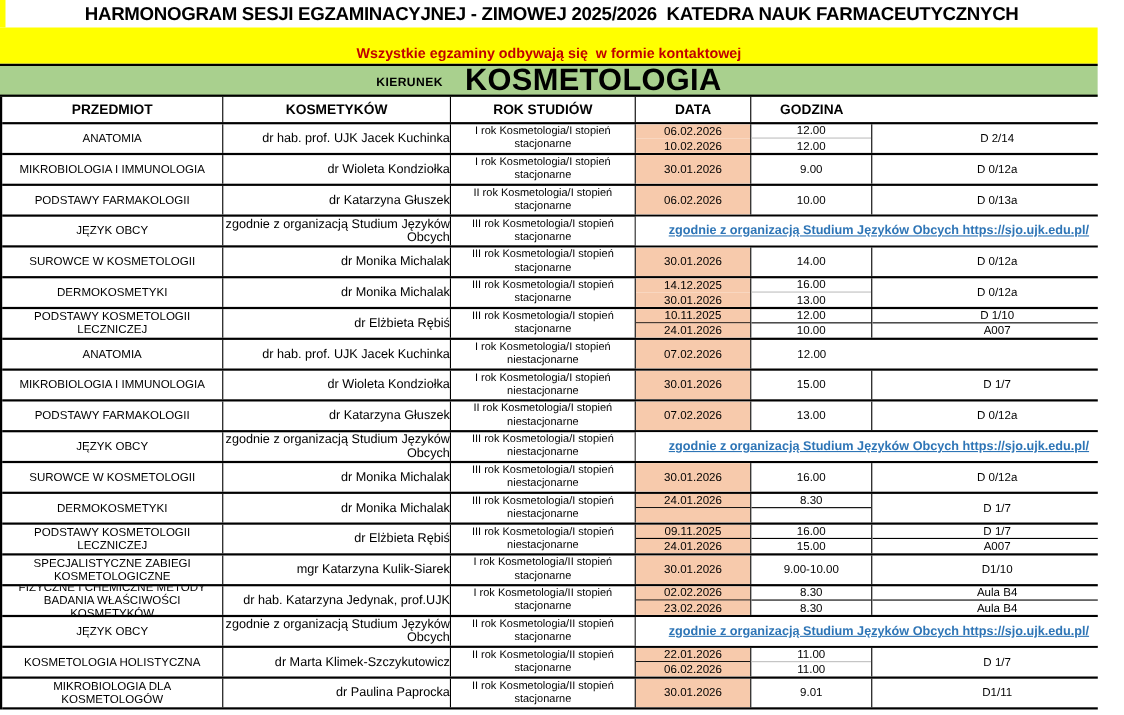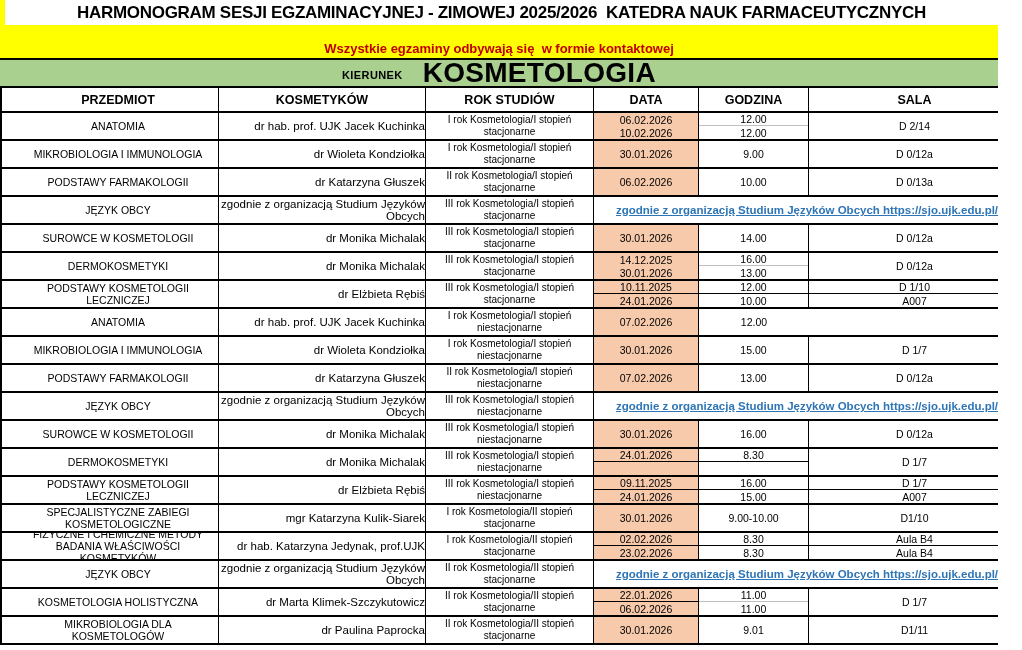--- a/index.html
+++ b/index.html
@@ -6,21 +6,21 @@
   .page{width:998px;height:650px;background:#fff;font-family:"Liberation Sans",sans-serif;color:#000;overflow:hidden;}
   .title-row{height:25px;border-left:5px solid #ffff00;box-sizing:border-box;display:flex;align-items:center;justify-content:center;
     font-weight:bold;font-size:17px;letter-spacing:-0.3px;white-space:pre;}
   .notice-row{height:33px;background:#ffff00;box-sizing:border-box;display:flex;align-items:flex-end;justify-content:center;
     color:#c00000;font-weight:bold;font-size:13px;padding-bottom:2px;white-space:pre;text-align:center;}
   .kierunek-row{height:30px;background:#a9d08e;border-top:2px solid #000;border-bottom:2px solid #000;box-sizing:border-box;
     display:flex;align-items:center;justify-content:center;gap:20px;}
   .kierunek-label{font-weight:bold;font-size:11px;letter-spacing:0.4px;padding-top:4px;}
   .kierunek-value{font-weight:bold;font-size:28px;line-height:26px;letter-spacing:0.3px;}
   .table{width:1022px;box-sizing:border-box;border-left:2px solid #000;border-right:2px solid #000;}
-  .grid-row{display:grid;grid-template-columns:201px 207px 168px 105px 110px 1fr;border-bottom:2px solid #000;box-sizing:border-box;padding-left:16px;}
+  .grid-row{display:grid;grid-template-columns:201px 207px 168px 105px 110px 1fr;border-bottom:2px solid #000;box-sizing:border-box;}
   .header-row{height:25px;}
   .data-row{height:28px;}
   .hcell{border-right:1px solid #000;display:flex;align-items:center;justify-content:center;
     font-weight:bold;font-size:12.5px;overflow:hidden;}
   .hcell:last-child{border-right:none;}
   .cell{border-right:1px solid #000;overflow:hidden;box-sizing:border-box;}
   .cell:last-child{border-right:none;}
   .lines-cell{display:flex;flex-direction:column;align-items:center;justify-content:center;text-align:center;}
   .subject-cell{font-size:10.5px;line-height:12px;}
   .lecturer-cell{font-size:11.5px;line-height:12.5px;align-items:flex-end;}
@@ -44,21 +44,20 @@
     <span class="kierunek-label">KIERUNEK</span>
     <span class="kierunek-value">KOSMETOLOGIA</span>
   </div>
   <div class="table">
     <div class="grid-row header-row">
       <div class="hcell">PRZEDMIOT</div>
       <div class="hcell">KOSMETYKÓW</div>
       <div class="hcell">ROK STUDIÓW</div>
       <div class="hcell">DATA</div>
       <div class="hcell">GODZINA</div>
-      <div class="hcell">SALA</div>
     </div>
     <div id="rows">
         <div class="grid-row data-row">
           <div class="cell lines-cell subject-cell">
             <div>ANATOMIA</div>
           </div>
           <div class="cell lines-cell lecturer-cell">
             <div>dr hab. prof. UJK Jacek Kuchinka</div>
           </div>
           <div class="cell lines-cell year-cell">

